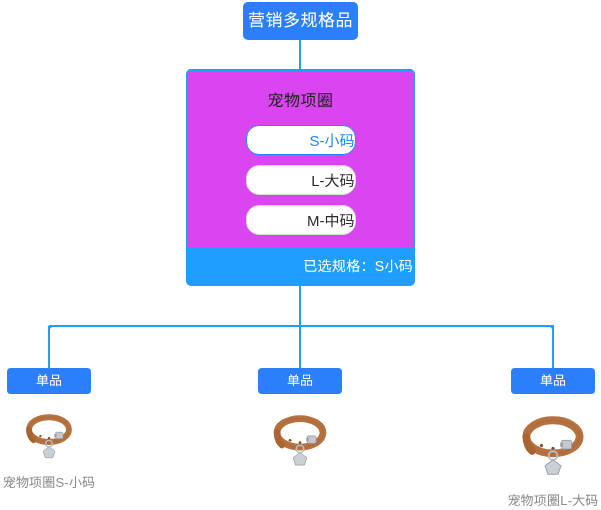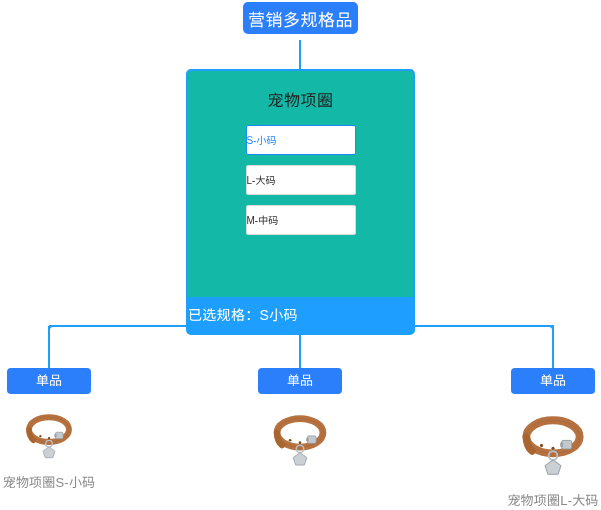--- a/index.html
+++ b/index.html
@@ -23,21 +23,21 @@
     width: 601px;
     height: 510px;
   }
 
   
   .root-badge {
     position: absolute;
     left: 243px;
     top: 2px;
     width: 115px;
-    height: 32px;
+    height: 38px;
     background: #2b7ffb;
     border-radius: 5px;
     color: #ffffff;
     font-size: 17px;
     line-height: 38px;
     text-align: center;
     letter-spacing: 0.5px;
     box-sizing: border-box;
   }
 
@@ -93,24 +93,24 @@
     border-bottom: none;
     border-top-right-radius: 5px;
   }
 
   
   .spec-card {
     position: absolute;
     left: 186px;
     top: 69px;
     width: 229px;
-    height: 266px;
+    height: 217px;
     border: 2px solid #1e9fff;
     border-radius: 5px;
-    background: #14b8a6;
+    background: #d946ef;
     box-sizing: border-box;
     overflow: hidden;
     display: flex;
     flex-direction: column;
   }
   .spec-body {
     flex: 1 1 auto;
     padding: 16px 0 0 0;
   }
   .spec-title {
@@ -123,40 +123,40 @@
   .spec-options {
     display: flex;
     flex-direction: column;
     align-items: center;
     gap: 10px;
   }
   .spec-option {
     width: 110px;
     height: 30px;
     line-height: 30px;
-    text-align: left;
-    font-size: 10px;
+    text-align: right;
+    font-size: 15px;
     background: #ffffff;
     border: 1px solid #d9d9d9;
-    border-radius: 2px;
+    border-radius: 13px;
     color: #2b2b2b;
     box-sizing: border-box;
     cursor: pointer;
   }
   .spec-option.selected {
     border: 1px solid #1e88ff;
     color: #1e88ff;
   }
   .spec-footer {
     flex: 0 0 36px;
     background: #1e9fff;
     color: #ffffff;
     font-size: 14px;
     line-height: 36px;
-    text-align: left;
+    text-align: right;
     letter-spacing: 0.3px;
   }
 
   
   .sku {
     position: absolute;
     top: 368px;
     width: 160px;
     text-align: center;
   }

